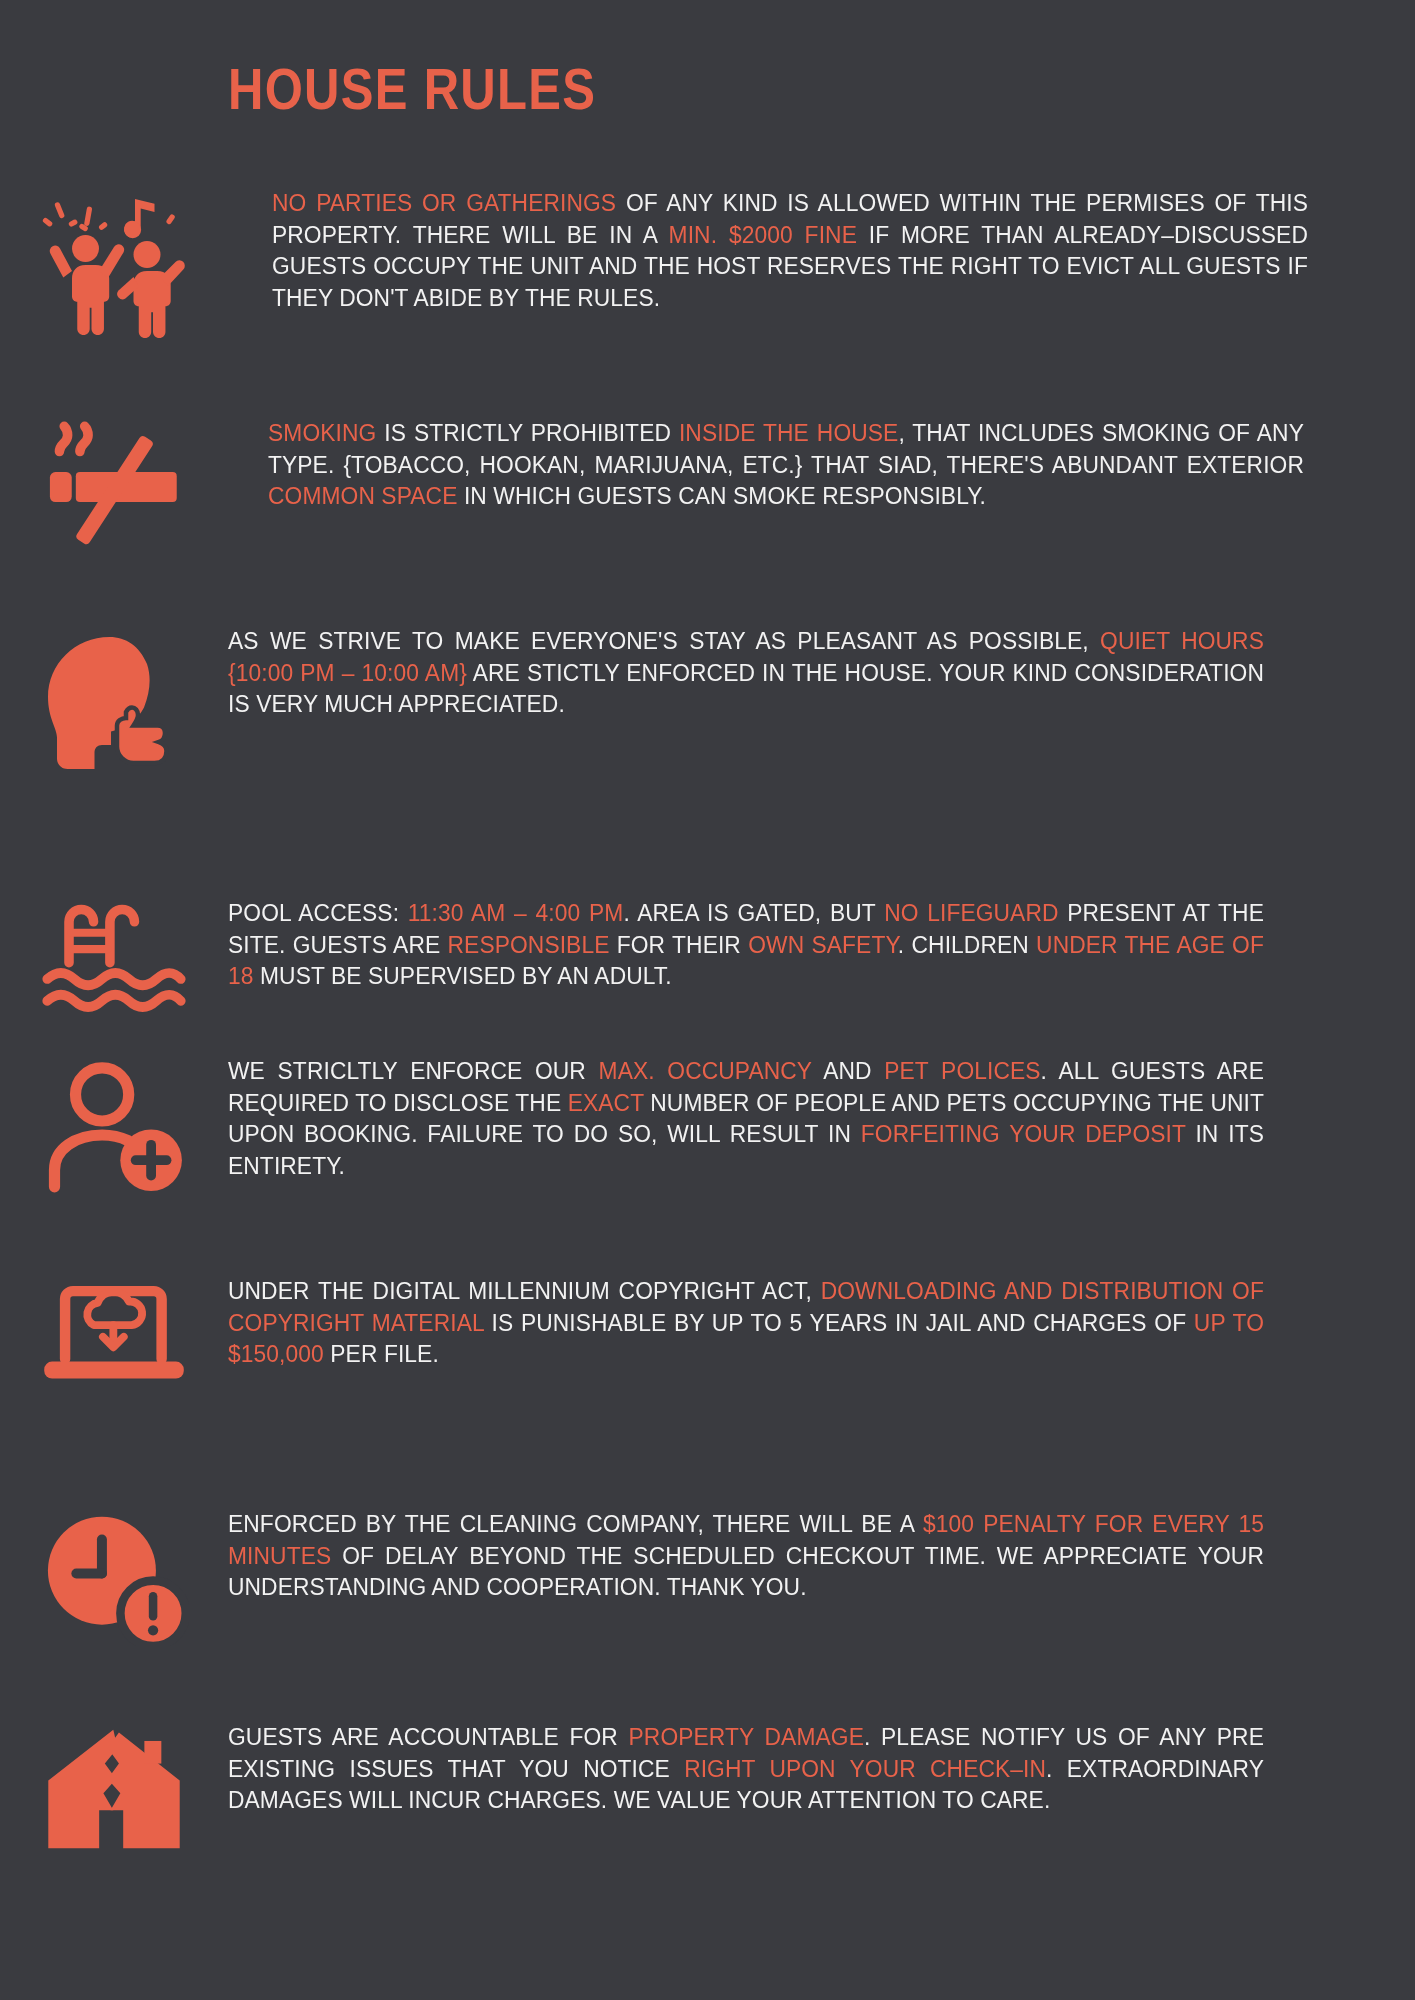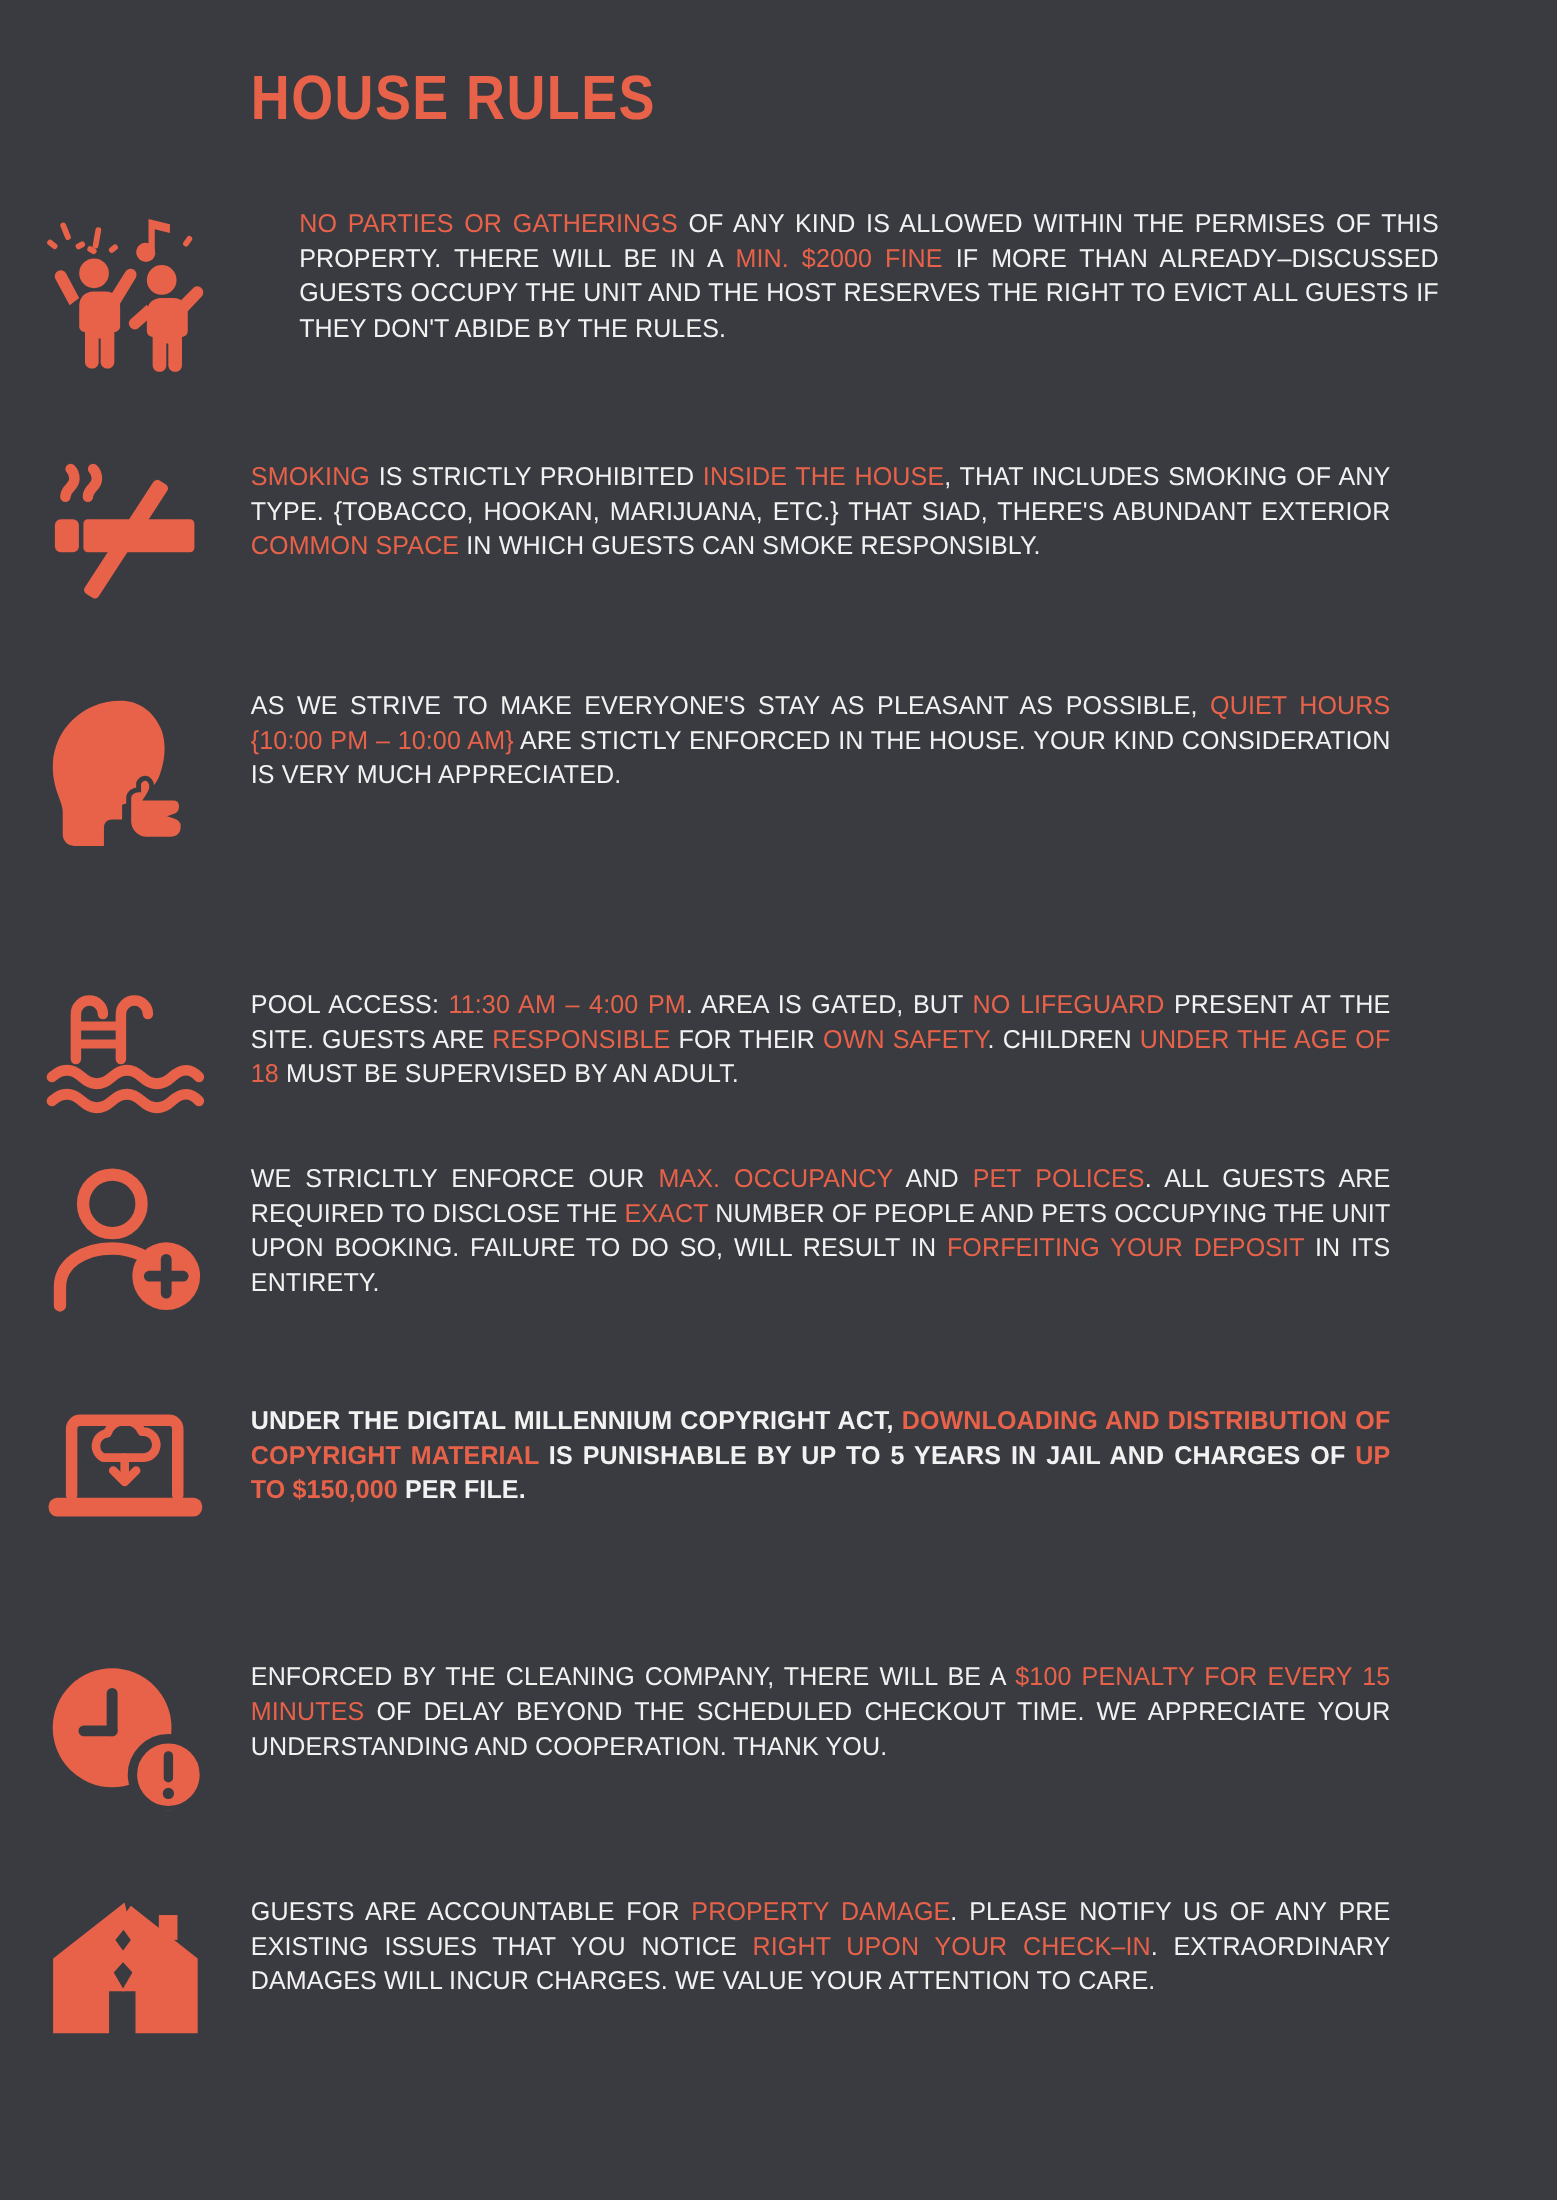--- a/index.html
+++ b/index.html
@@ -50,25 +50,25 @@
     text-align:justify;
     text-justify:inter-word;
     letter-spacing:0.1px;
     transform:scaleX(0.97);
     transform-origin:left top;
   }
   .text-cell .hl { color:#e8624a; }
 
   
   .r0 { margin-top:0px;gap:44px; }
-  .r1 { margin-top:78px; }
+  .r1 { margin-top:78px;gap:40px; }
   .r2 { margin-top:76px; }
   .r3 { margin-top:120px; }
   .r4 { margin-top:36px; }
-  .r5 { margin-top:78px;font-weight:bold; }
+  .r5 { margin-top:78px; }
   .r6 { margin-top:116px; }
   .r7 { margin-top:76px; }
 </style>
 </head>
 <body>
 
 <div class="page">
 
   <div class="title">HOUSE RULES</div>
 

